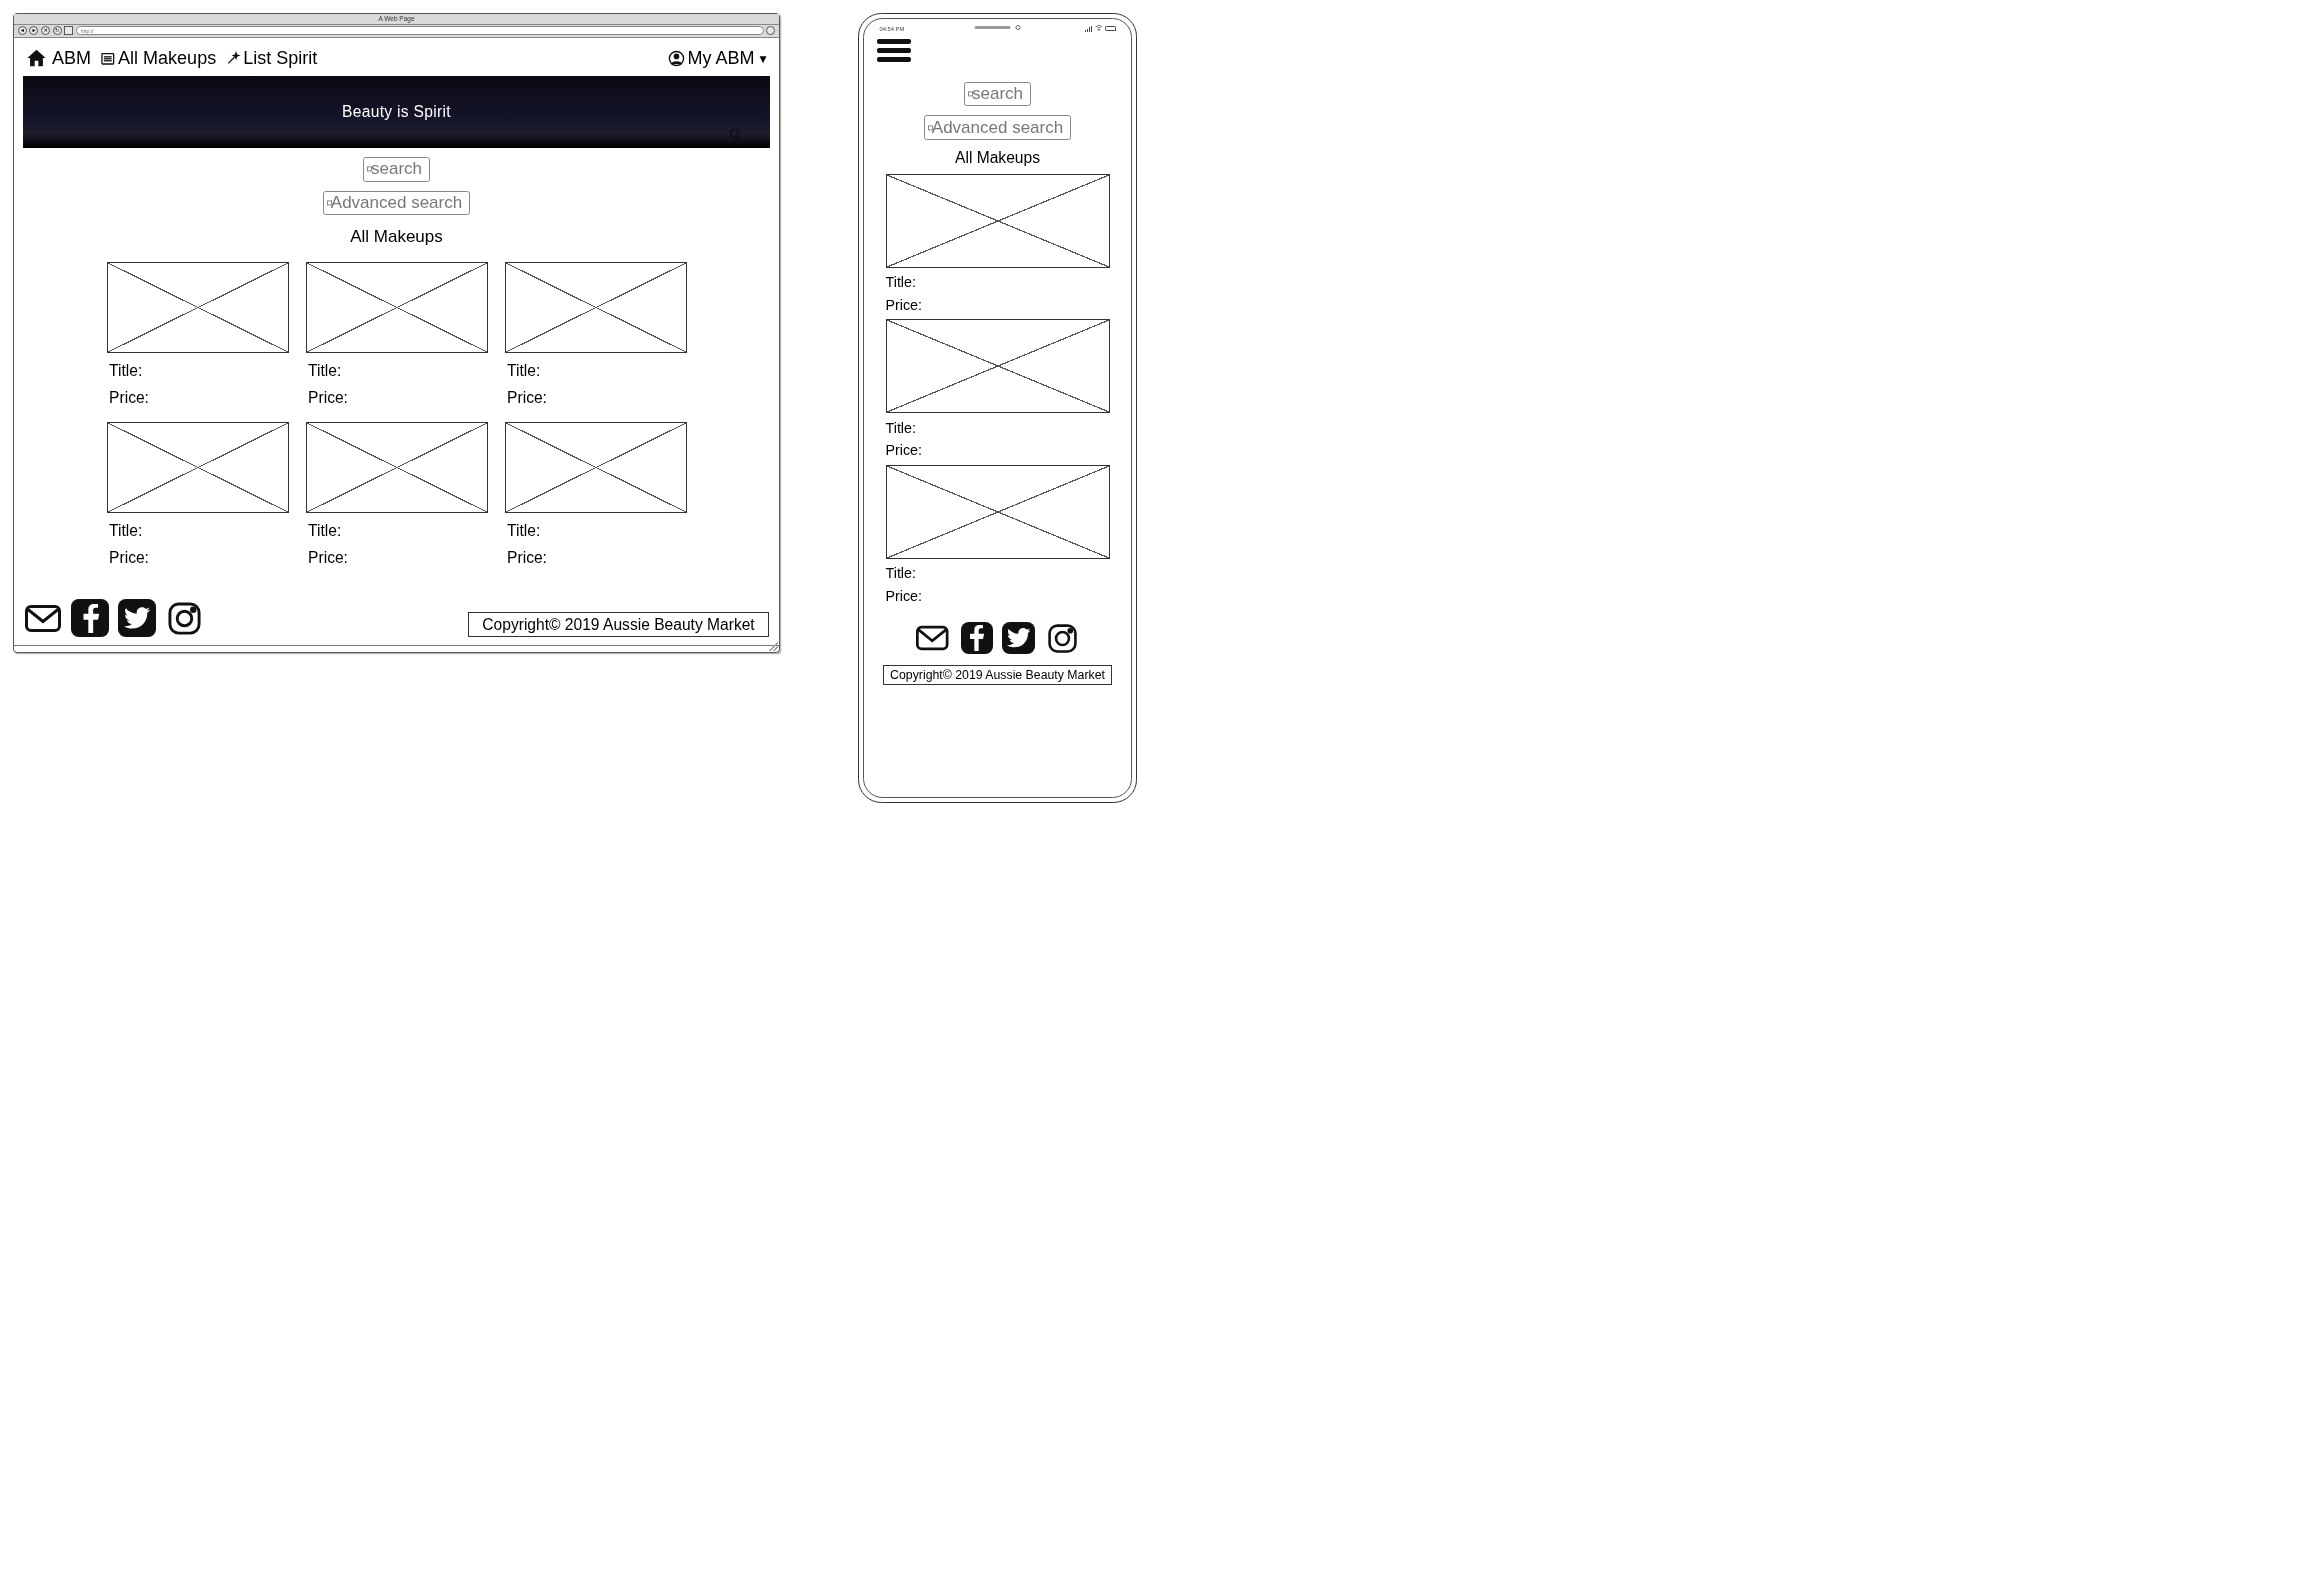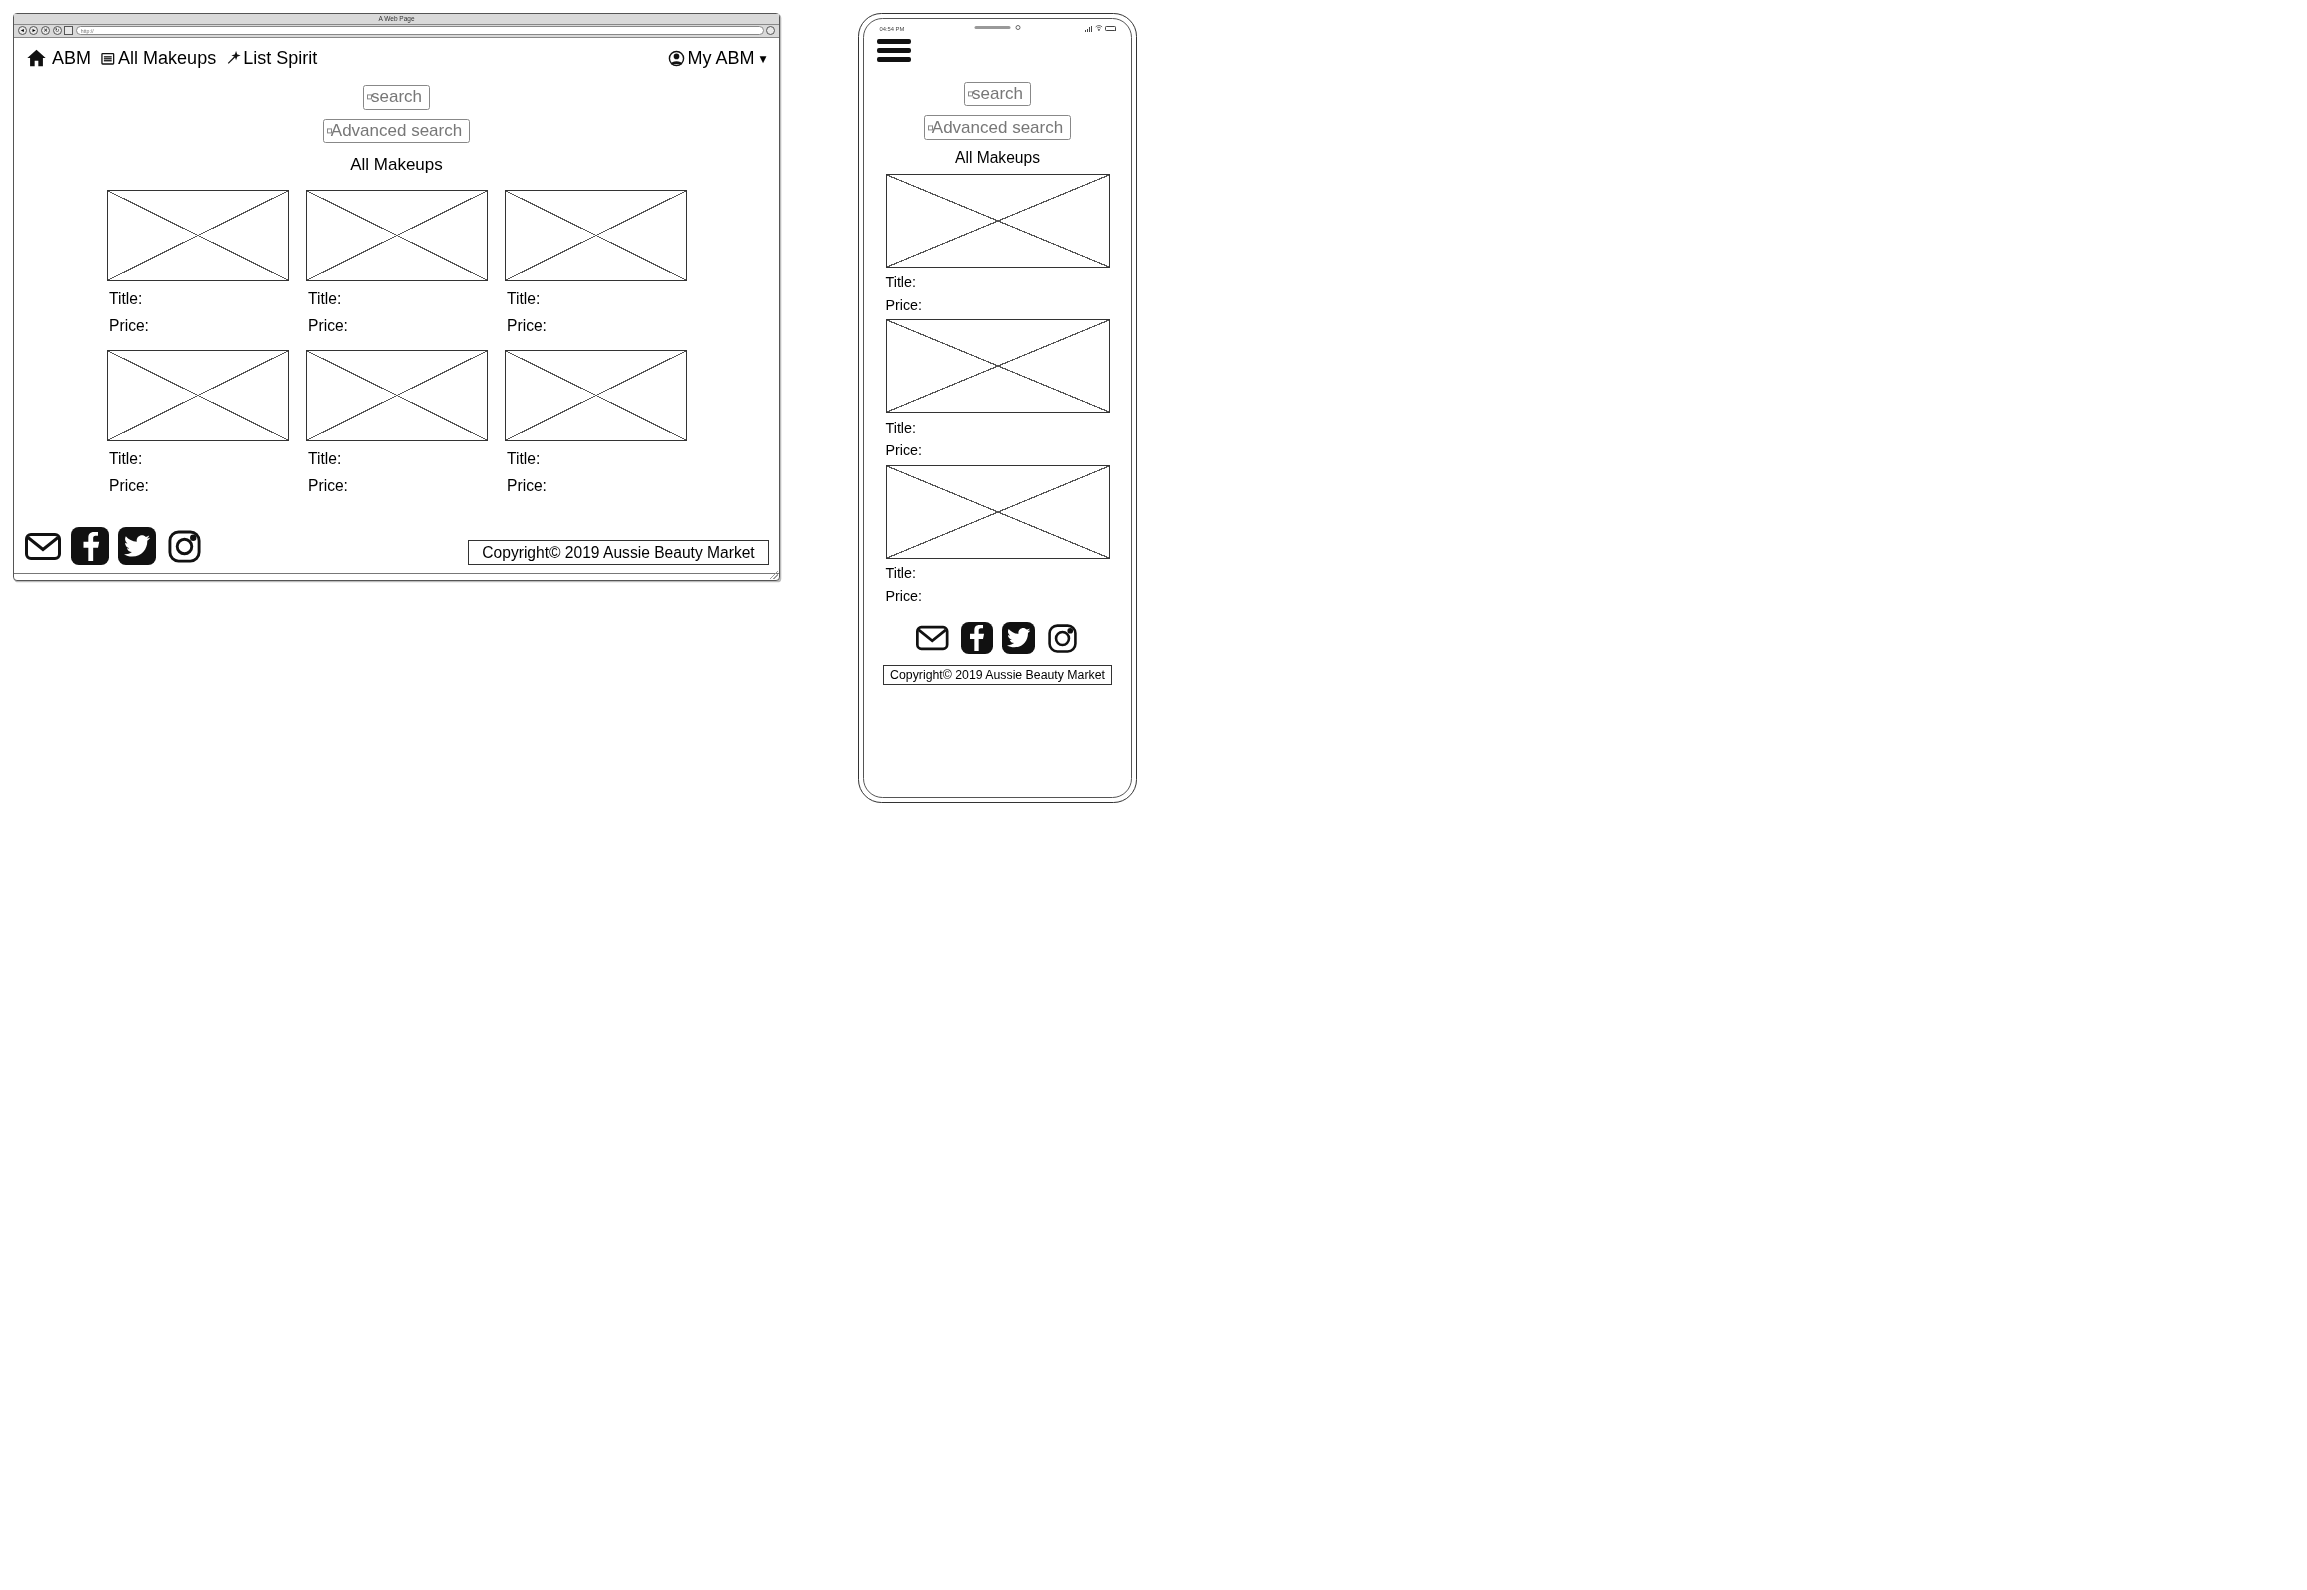--- a/index.html
+++ b/index.html
@@ -301,20 +301,29 @@
                 <circle cx="12" cy="12" r="10"></circle>
                 <circle cx="12" cy="9" r="3" fill="#111"></circle>
                 <path d="M5 20c1.5-4 12.5-4 14 0" fill="#111"></path>
               </svg>
           </span>
           <span>My ABM</span>
           <span class="caret">▼</span>
         </div>
       </div>
 
+      <div class="hero">
+        <span>Beauty is Spirit</span>
+        <span class="hero-search">
+          <svg width="15.6" height="15.6" viewBox="0 0 24 24" fill="#111" stroke="#111" stroke-width="3">
+              <circle cx="10" cy="10" r="6" fill="none"></circle>
+              <line x1="15" y1="15" x2="21" y2="21"></line>
+            </svg>
+        </span>
+      </div>
 
       <div class="center-col">
         <div class="wire-btn">search</div><br>
         <div class="wire-btn">Advanced search</div>
         <div class="section-title">All Makeups</div>
       </div>
 
       <div class="grid">
         <div class="card">
           <div class="ph"></div>

